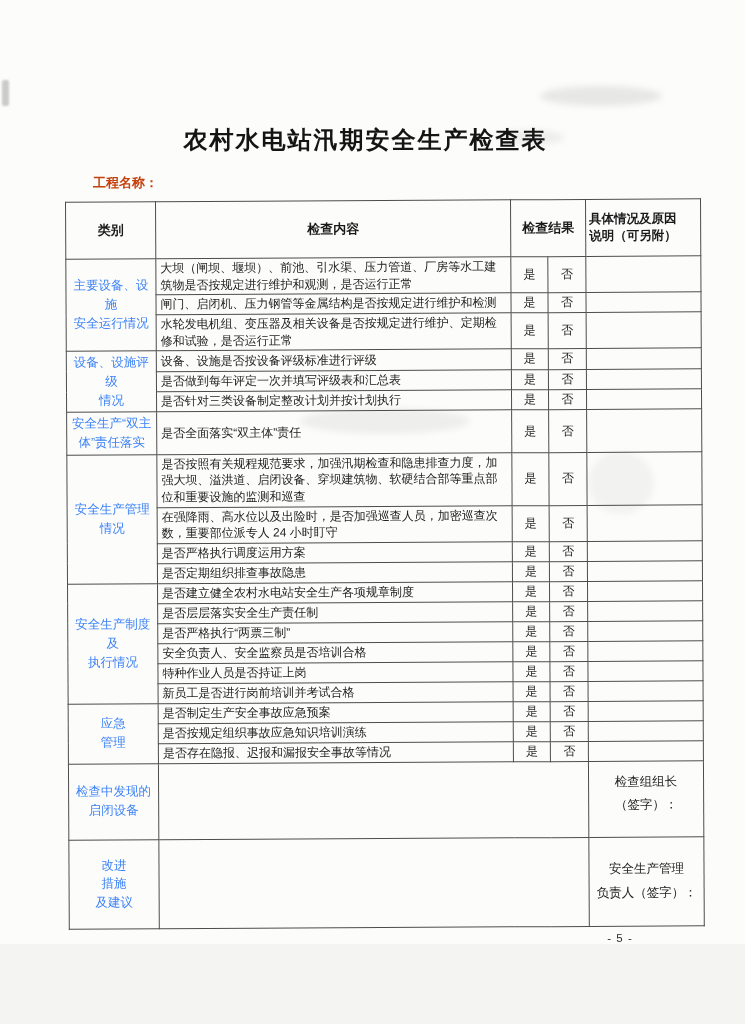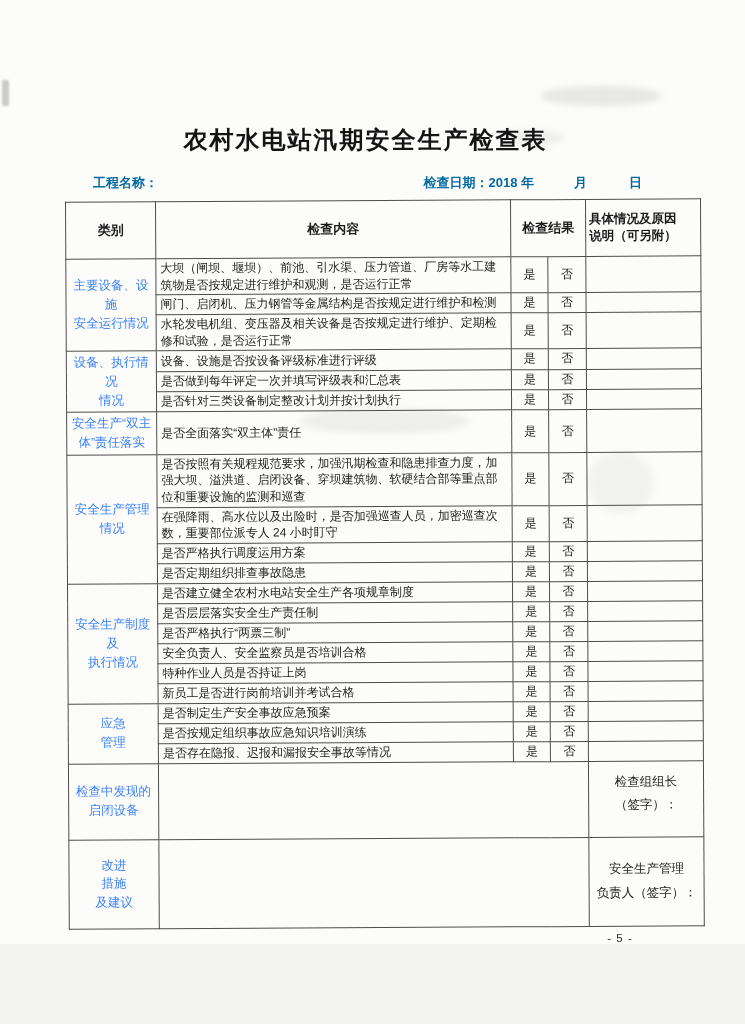--- a/index.html
+++ b/index.html
@@ -13,21 +13,21 @@
     background:#fcfcfb; overflow:hidden; color:#1f1f1f;
   }
   .title {
     position:absolute; top:124px; left:48px; width:635px;
     margin:0; text-align:center;
     font-size:24px; font-weight:bold; letter-spacing:2px; color:#141414;
   }
   .inforow {
     position:absolute; top:174px; left:65px; width:635px;
     display:flex; justify-content:space-between;
-    font-size:13px; font-weight:bold; color:#0369a1;
+    font-size:13px; font-weight:bold; color:#c2410c;
   }
   .proj { margin-left:28px; }
   .daterow { margin-right:58px; display:flex; }
   .daterow .m { margin-left:40px; }
   .daterow .d { margin-left:42px; }
 
   table.checklist {
     position:absolute; top:200px; left:65px; width:635px;
     border-collapse:collapse; table-layout:fixed;
     transform:rotate(-0.3deg); transform-origin:50% 0;
@@ -86,25 +86,20 @@
   <div class="smudge s1"></div>
   <div class="smudge s2"></div>
   <div class="smudge s3"></div>
   <div class="smudge s4"></div>
   <div class="smudge s5"></div>
 
   <h1 class="title">农村水电站汛期安全生产检查表</h1>
 
   <div class="inforow">
     <span class="proj">工程名称：</span>
-    <span class="daterow">
-      <span>检查日期：2018 年</span>
-      <span class="m">月</span>
-      <span class="d">日</span>
-    </span>
   </div>
 
   <table class="checklist">
     <colgroup>
       <col style="width:90px">
       <col style="width:355px">
       <col style="width:37px">
       <col style="width:38px">
       <col style="width:115px">
     </colgroup>
@@ -134,21 +129,21 @@
         <td class="remark"></td>
       </tr>
       <tr>
         <td class="content">水轮发电机组、变压器及相关设备是否按规定进行维护、定期检修和试验，是否运行正常</td>
         <td class="yn">是</td>
         <td class="yn">否</td>
         <td class="remark"></td>
       </tr>
 
       <tr>
-        <td class="cat" rowspan="3">设备、执行情况
+        <td class="cat" rowspan="3">设备、设施评级
 情况</td>
         <td class="content">设备、设施是否按设备评级标准进行评级</td>
         <td class="yn">是</td>
         <td class="yn">否</td>
         <td class="remark"></td>
       </tr>
       <tr>
         <td class="content">是否做到每年评定一次并填写评级表和汇总表</td>
         <td class="yn">是</td>
         <td class="yn">否</td>

